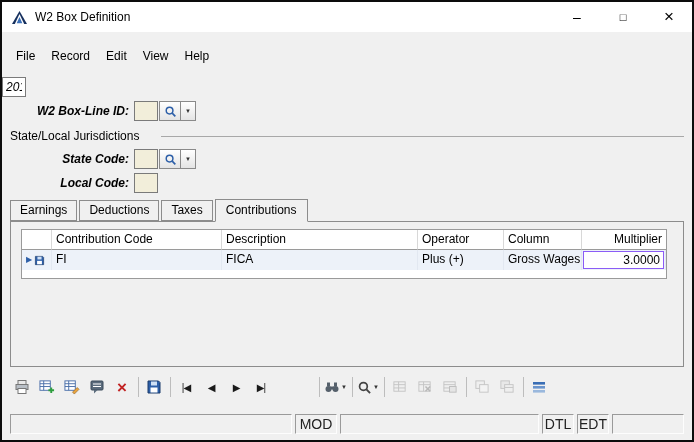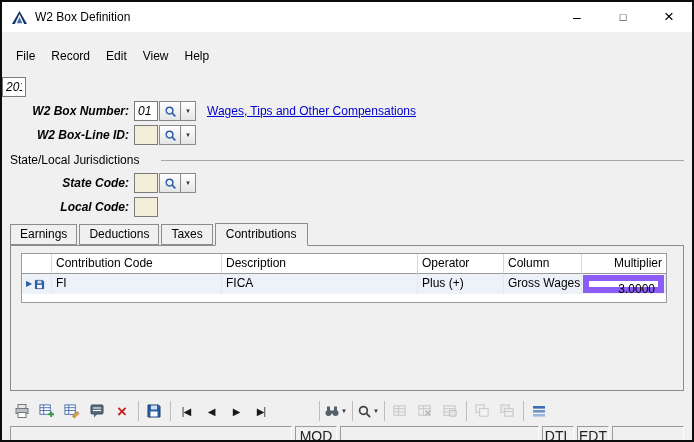--- a/index.html
+++ b/index.html
@@ -34,21 +34,21 @@
   .grow{display:grid;grid-template-columns:30px 170px 196px 86px 78px 1fr;}
   .gcell{height:20px;padding:2px 4px;border-right:1px solid #d8d8d8;overflow:hidden;white-space:nowrap;}
   .gcell:last-child{border-right:none;}
   .ghead .gcell{border-bottom:1px solid #9a9a9a;background:#fff;}
   .gright{text-align:right;}
   .gdata{background:#edf2f9;}
   .gdata .gcell{border-right:1px solid #e2e8f1;}
   .sel-cell{display:flex;align-items:center;gap:2px;padding:2px 2px 2px 4px;}
   .cur-arrow{color:#2d5fa8;font-size:8px;line-height:1;}
   .mult-cell{padding:1px 1px;border-right:none;}
-  .mult-box{border:6px solid #8b5cf6;background:#fff;height:18px;line-height:16px;text-align:right;padding:0 3px;}
+  .mult-box{border:1px solid #8b5cf6;background:#fff;height:18px;line-height:16px;text-align:right;padding:0 3px;}
   .grid-filler{height:8px;background:#fff;}
   .toolbar{flex:0 0 30px;display:flex;align-items:center;padding-left:9px;margin-top:5px;}
   .tbtn{min-width:22px;height:22px;display:flex;align-items:center;justify-content:center;margin-right:3px;}
   .tsep{width:1px;height:20px;background:#bdbdbd;margin:0 4px 0 2px;}
   .tsep.gap{margin-left:44px;}
   .navg{font-size:10px;color:#1a1a1a;letter-spacing:-1px;}
   .del{color:#c22222;font-size:17px;font-weight:bold;line-height:1;}
   .dd{font-size:6px;color:#333;margin-left:1px;}
   .disabled{opacity:.45;filter:grayscale(1);}
   .statusbar{flex:0 0 20px;display:flex;gap:3px;margin:auto 8px 6px 8px;}
@@ -80,34 +80,20 @@
     <span class="menu-item">Record</span>
     <span class="menu-item">Edit</span>
     <span class="menu-item">View</span>
     <span class="menu-item">Help</span>
   </div>
 
   <div class="form-row first">
     <input class="field w42" value="2015" style="">
   </div>
 
-  <div class="form-row">
-    <span class="flabel">W2 Box Number:</span>
-    <input class="field w42" value="01" style="">
-    <div class="lookup-btn">
-      <svg width="13" height="13" viewBox="0 0 14 14">
-        <circle cx="6" cy="6" r="3.6" fill="none" stroke="#2d5fa8" stroke-width="1.6"></circle>
-        <line x1="8.8" y1="8.8" x2="12.2" y2="12.2" stroke="#2d5fa8" stroke-width="1.8"></line>
-      </svg>
-    </div>
-    <div class="drop-btn">
-      <span>▼</span>
-    </div>
-    <span class="link">Wages, Tips and Other Compensations</span>
-  </div>
 
   <div class="form-row">
     <span class="flabel">W2 Box-Line ID:</span>
     <input class="field w42 req" value="" style="">
     <div class="lookup-btn">
       <svg width="13" height="13" viewBox="0 0 14 14">
         <circle cx="6" cy="6" r="3.6" fill="none" stroke="#2d5fa8" stroke-width="1.6"></circle>
         <line x1="8.8" y1="8.8" x2="12.2" y2="12.2" stroke="#2d5fa8" stroke-width="1.8"></line>
       </svg>
     </div>

